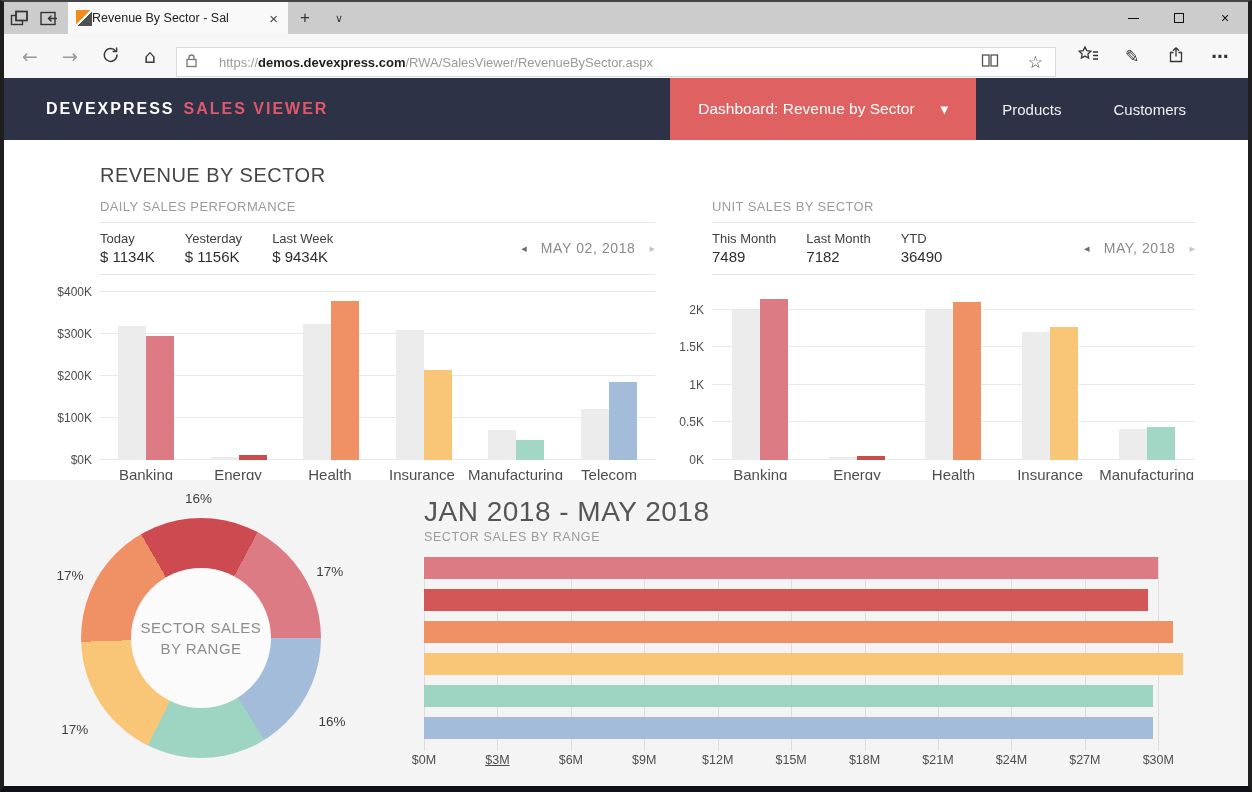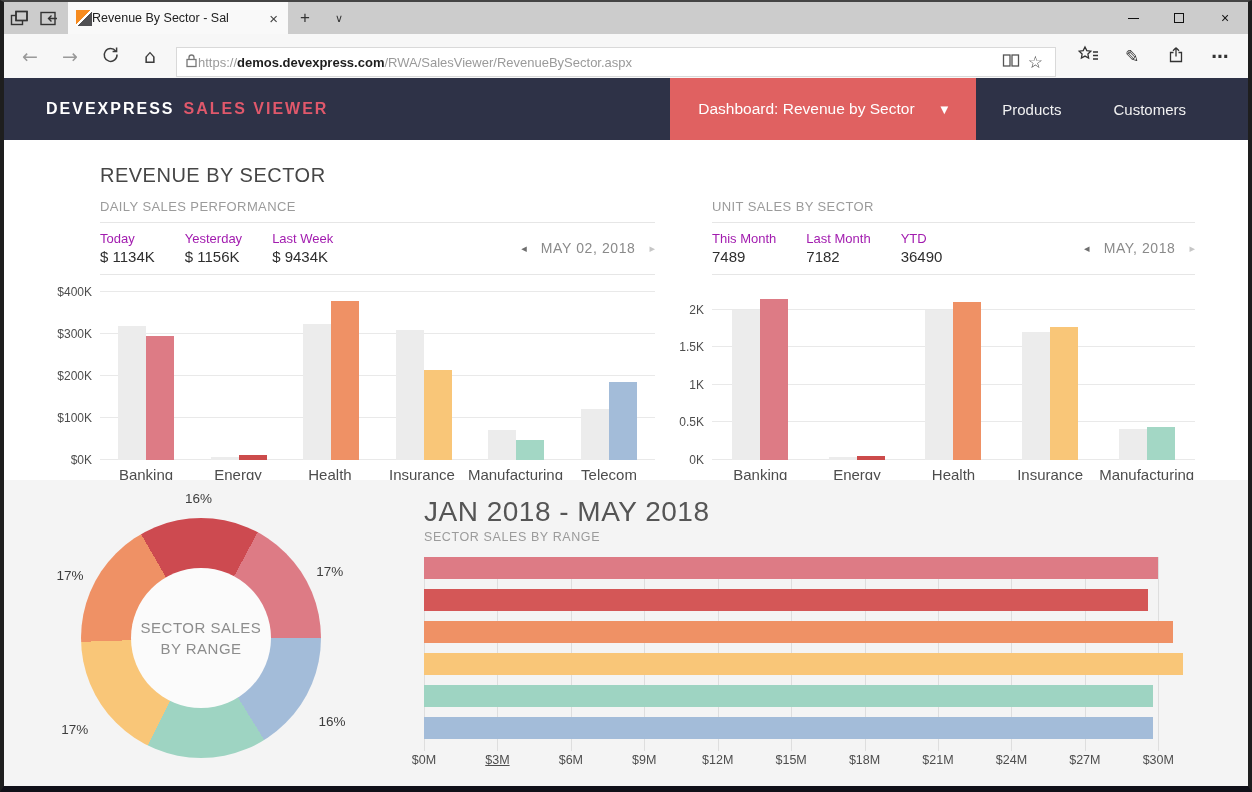--- a/index.html
+++ b/index.html
@@ -22,21 +22,21 @@
   .tb-spacer { flex:1; }
   .winbtn { width:46px; display:flex; align-items:center; justify-content:center; color:#111; font-size:14px; }
   .min-glyph { display:inline-block; width:11px; border-top:1.3px solid #111; }
   .max-glyph { display:inline-block; width:10px; height:10px; border:1.3px solid #111; }
 
   
   .toolbar { height:44px; background:#f7f7f7; display:flex; align-items:center; padding:0 6px; flex-shrink:0; }
   .nav-ico { width:40px; text-align:center; font-size:19px; font-family:"DejaVu Sans",sans-serif; }
   .dim { color:#9a9a9a; } .dark { color:#3c3c3c; }
   .addressbar { flex:1; height:30px; background:#fff; border:1px solid #d9d9d9; margin:12px 10px 0 6px;
-                display:flex; align-items:center; padding:0 8px; gap:0; }
+                display:flex; align-items:center; padding:0 8px; gap:21px; }
   .lock-ico svg { stroke:#777; fill:none; stroke-width:1.3; }
   .url { font-size:13px; color:#9a9a9a; white-space:nowrap; overflow:hidden; flex:1; }
   .url .host { color:#1d1d1d; font-weight:700; }
   .ab-ico { color:#444; font-size:15px; padding:0 4px; font-family:"DejaVu Sans",sans-serif; }
   .ab-ico svg { stroke:#555; fill:none; stroke-width:1.3; }
   .tool-right { display:flex; align-items:center; }
   .tr-ico { width:44px; text-align:center; color:#333; font-size:17px; font-family:"DejaVu Sans",sans-serif; }
   .tr-ico svg { stroke:#333; fill:none; stroke-width:1.3; }
 
   
@@ -51,21 +51,21 @@
 
   
   .content-top { height:340px; background:#fff; padding:24px 53px 0 96px; flex-shrink:0; }
   .page-title { font-size:20px; color:#464646; letter-spacing:0.5px; margin-bottom:12px; }
   .panels { display:flex; gap:57px; }
   .panel-left { width:555px; flex-shrink:0; }
   .panel-right { flex:1; }
   .panel-sub { font-size:13px; color:#9b9b9b; letter-spacing:0.4px; padding-bottom:8px; border-bottom:1px solid #e6e6e6; }
   .stats-row { display:flex; align-items:center; padding:8px 0 9px; border-bottom:1px solid #e6e6e6; }
   .stat { margin-right:30px; }
-  .stat-label { font-size:13px; color:#a21caf; }
+  .stat-label { font-size:13px; color:#404040; }
   .stat-value { font-size:15px; color:#2e2e2e; margin-top:2px; }
   .datenav { margin-left:auto; display:flex; align-items:center; gap:14px; }
   .dn-prev { color:#6e6e6e; font-size:11px; font-family:"DejaVu Sans",sans-serif; }
   .dn-next { color:#c6c6c6; font-size:11px; font-family:"DejaVu Sans",sans-serif; }
   .dn-label { font-size:14px; color:#8a8a8a; letter-spacing:0.6px; }
 
   .colchart { margin-top:10px; }
   .chart-plot { position:relative; height:175px; }
   .gridline { position:absolute; left:0; right:0; height:1px; background:#e9e9e9; }
   .ytick { position:absolute; left:-58px; width:50px; text-align:right; font-size:12px; color:#4d4d4d; }

